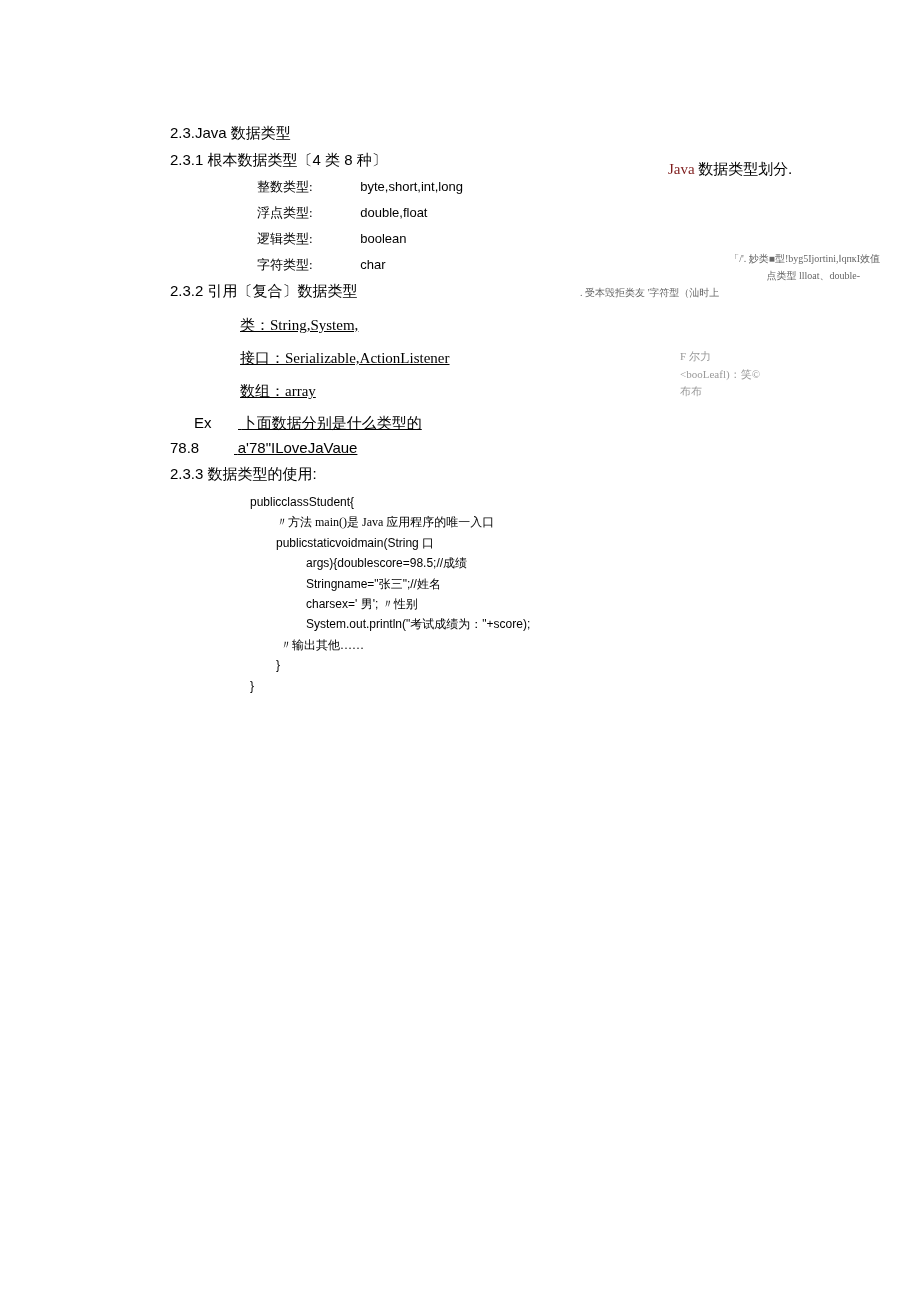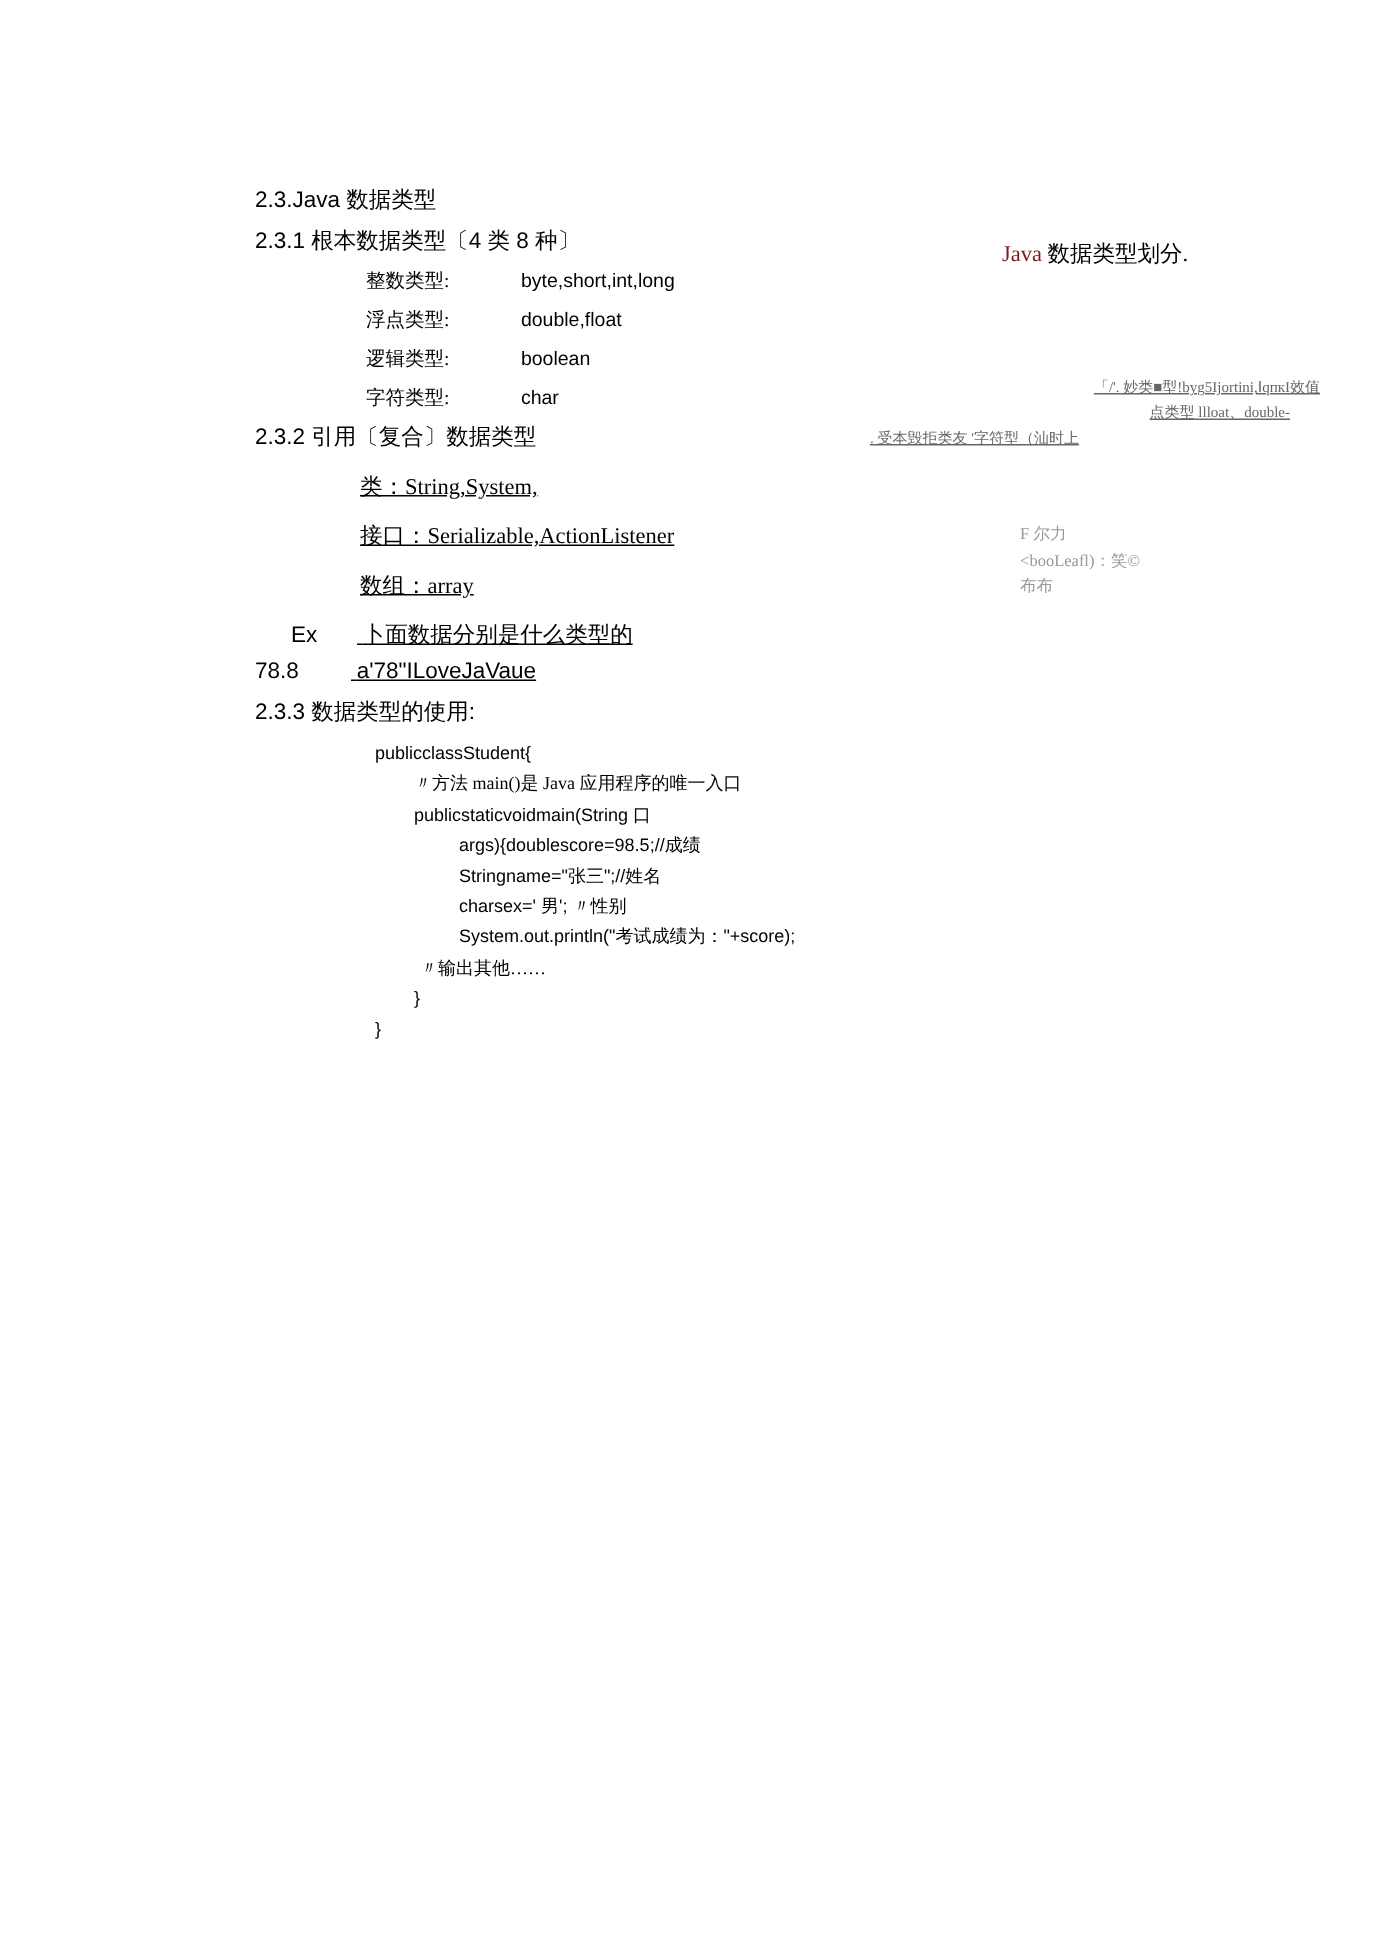--- a/index.html
+++ b/index.html
@@ -14,21 +14,21 @@
     padding: 120px 80px 40px 170px;
     position: relative;
   }
   .h-arial { font-family: Arial, sans-serif; }
   .sec-title {
     font-size: 15px;
     margin: 4px 0 8px 0;
     font-weight: normal;
   }
   .indent1 { margin-left: 70px; }
-  .type-row { font-size: 13px; margin: 8px 4px; }
+  .type-row { font-size: 13px; margin: 8px 17px; }
   .type-row .label { display:inline-block; min-width: 80px; }
   .type-row .val { font-family: Arial, sans-serif; display:inline-block; margin-left: 20px;}
   .small { font-size: 15px; text-decoration: underline; }
   .tiny { font-size: 11px; }
   .float-right {
     position: absolute;
     right: 60px;
     top: 160px;
     font-size: 15px;
     text-align: center;
@@ -36,21 +36,20 @@
   }
   .float-right2 {
     position: absolute;
     right: 40px;
     top: 250px;
     font-size: 10px;
     color: #666;
     text-align: left;
     width: 300px;
     line-height: 1.7;
-    text-decoration: underline;
   }
   .float-right3 {
     position: absolute;
     right: 160px;
     top: 348px;
     font-size: 11px;
     color: #999;
     line-height: 1.6;
   }
   .code-block {

